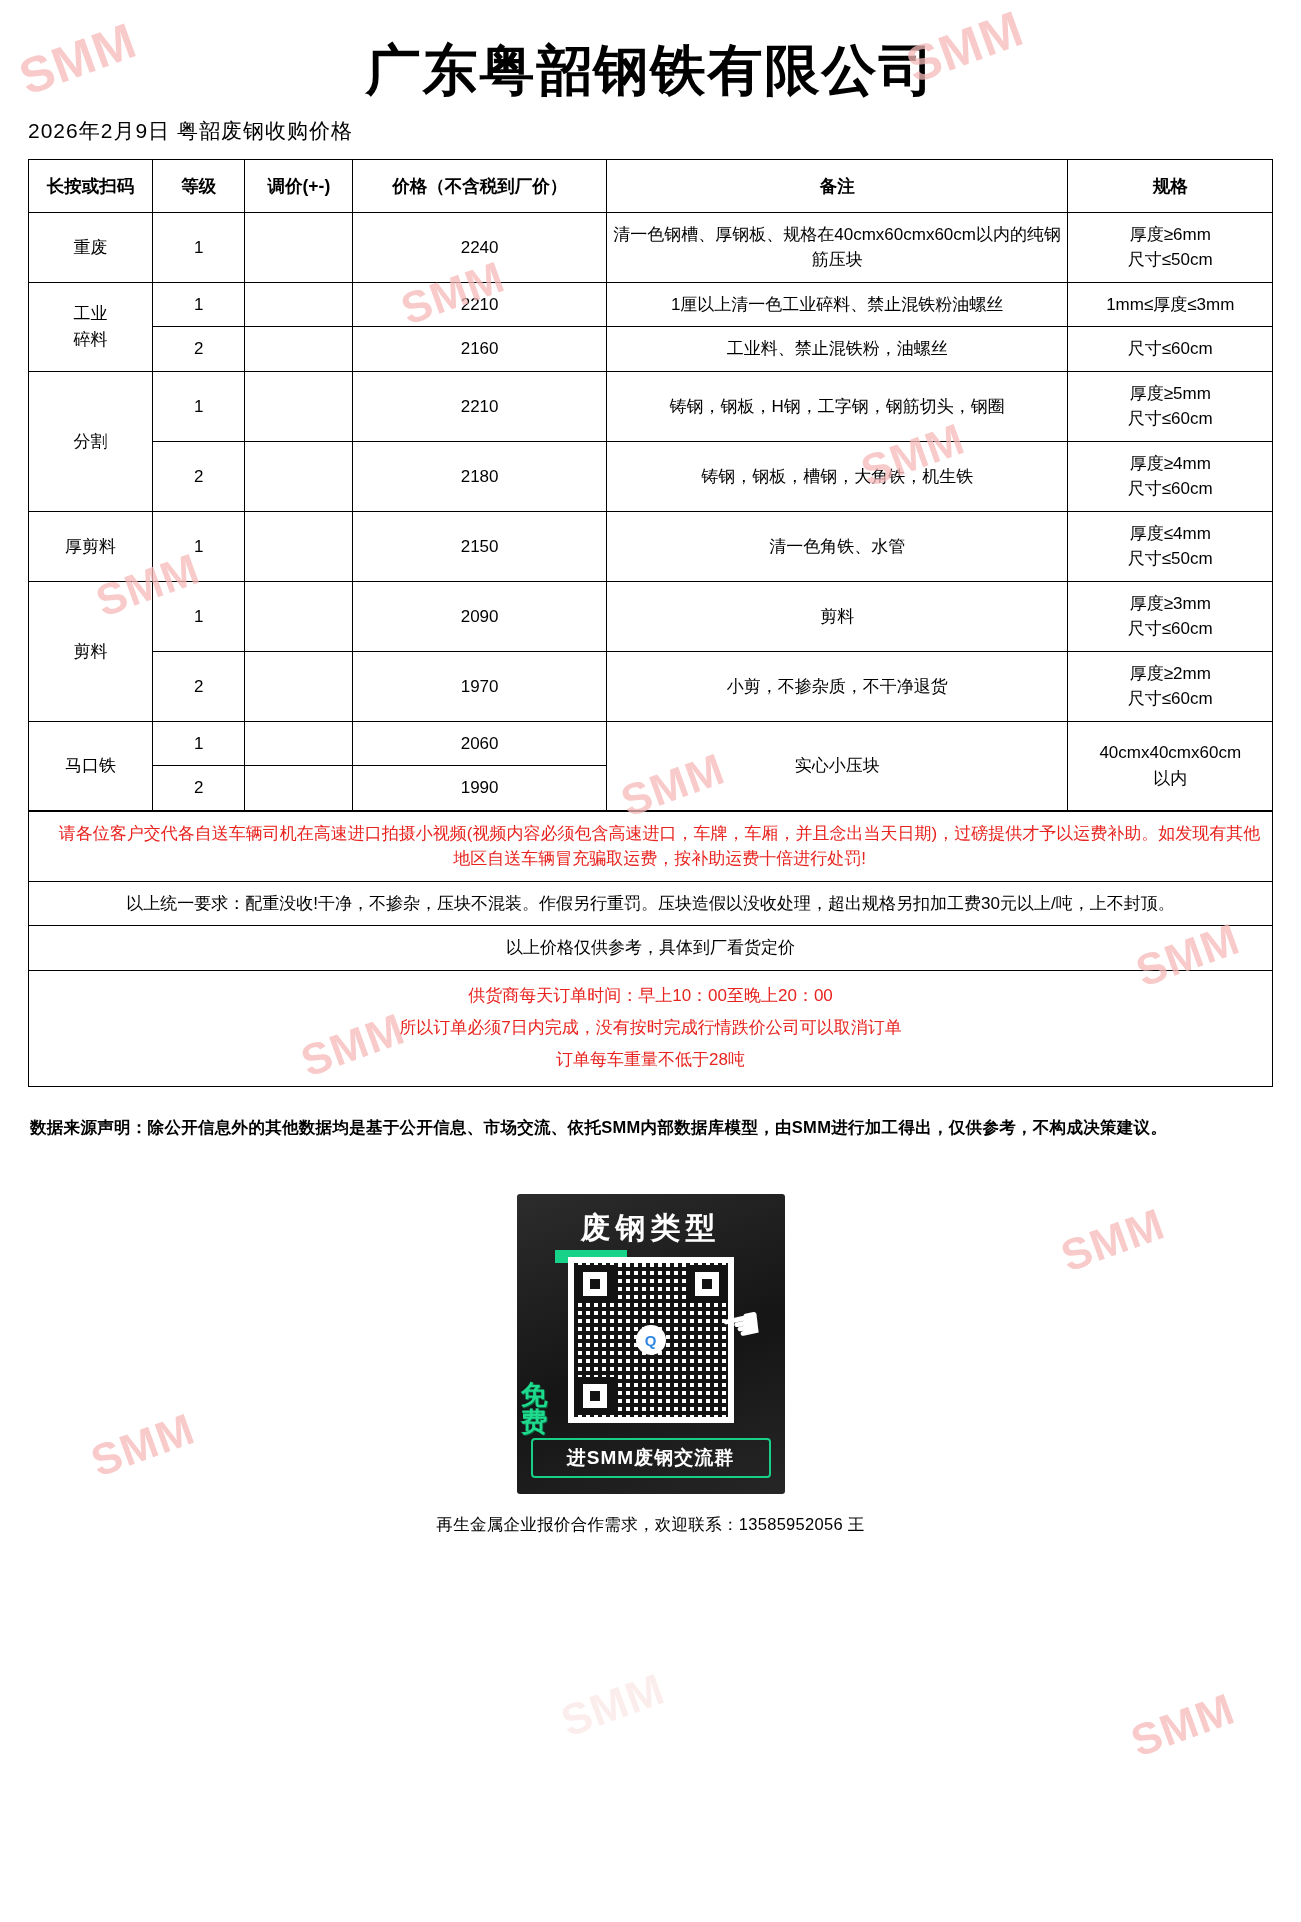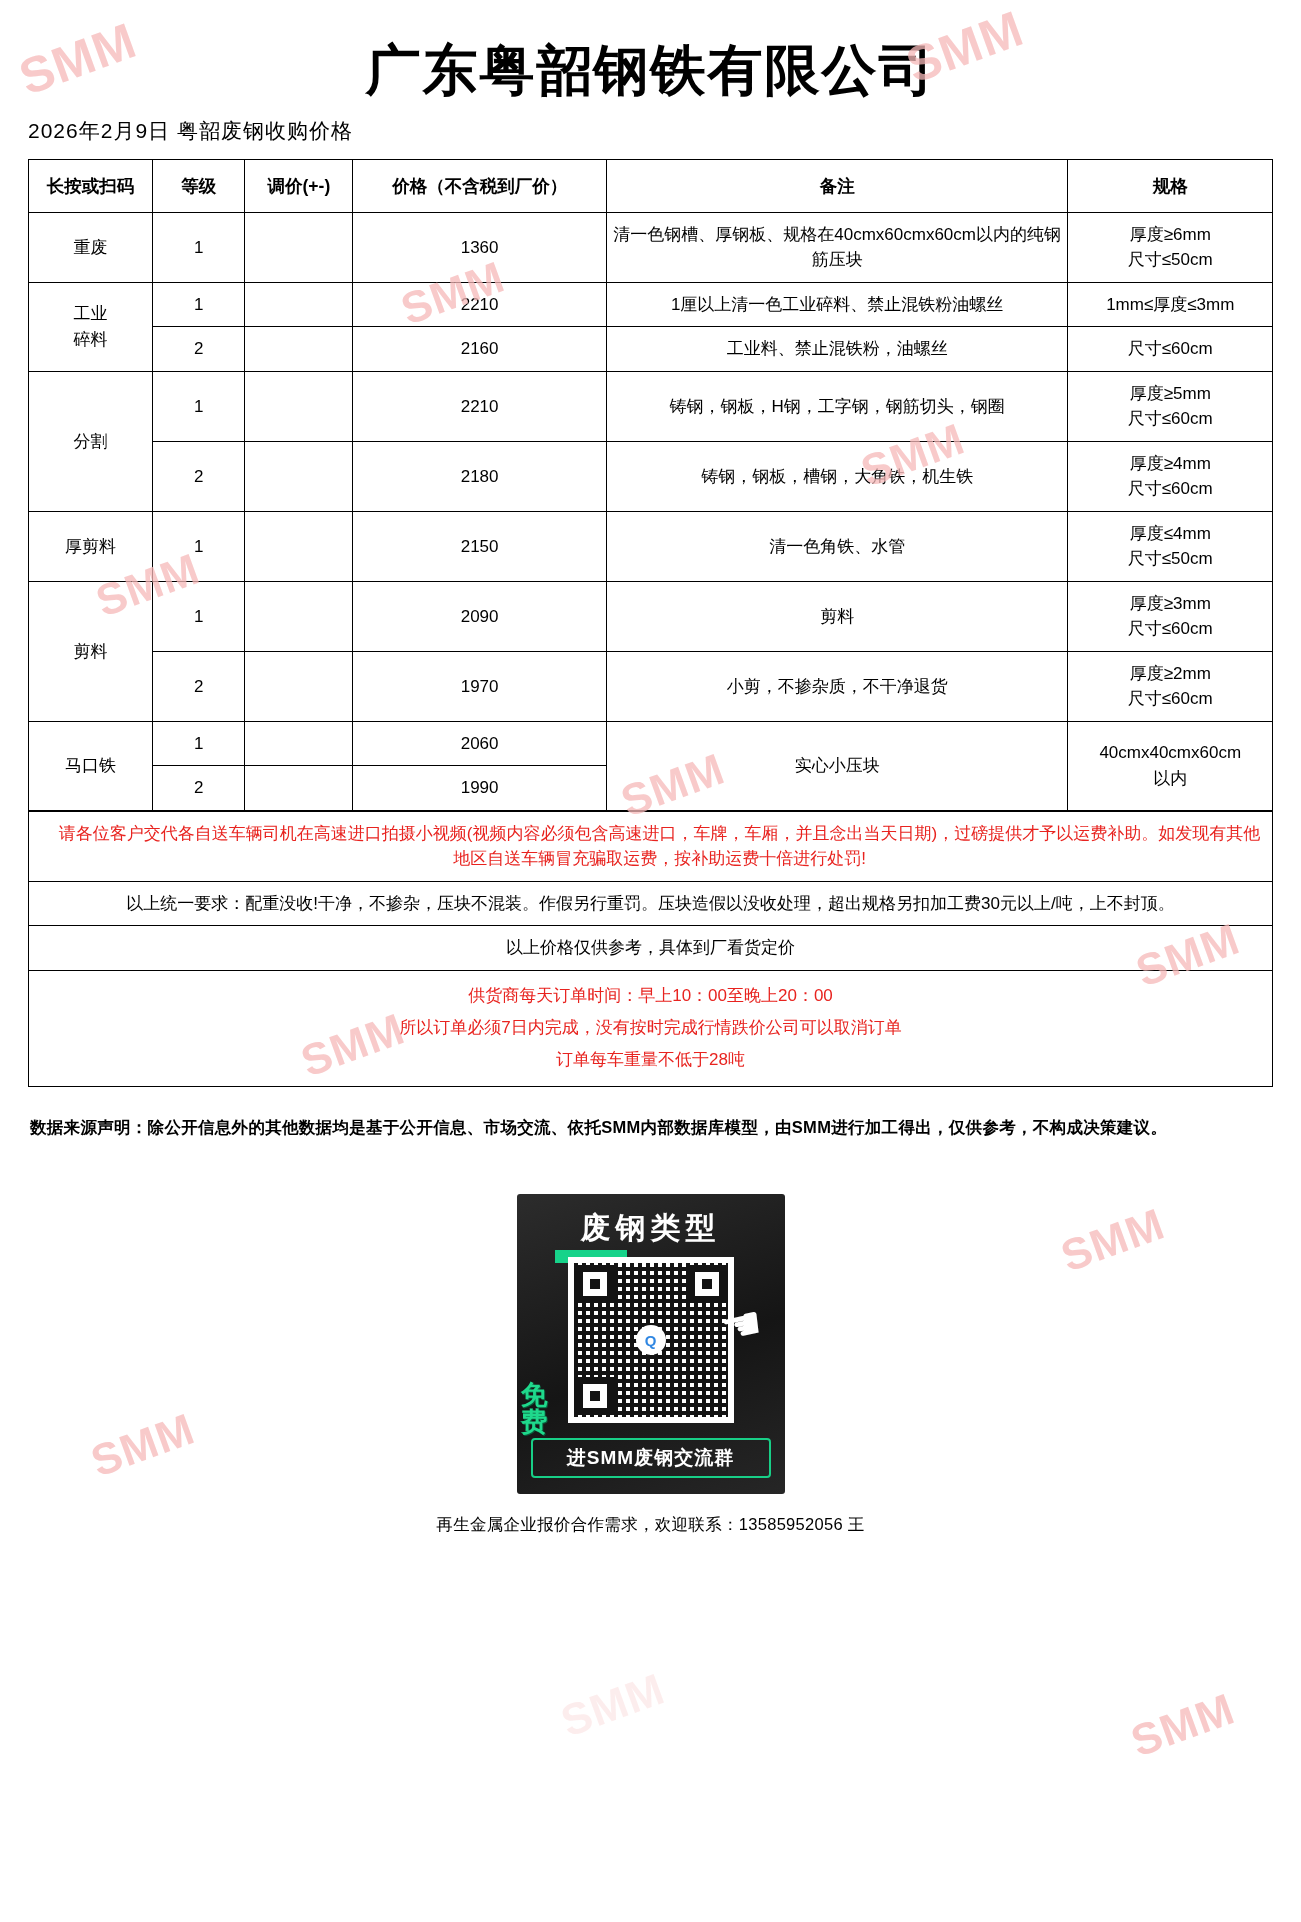--- a/index.html
+++ b/index.html
@@ -251,21 +251,21 @@
         <th class="col-price">价格（不含税到厂价）</th>
         <th class="col-note">备注</th>
         <th class="col-spec">规格</th>
       </tr>
     </thead>
     <tbody>
         <tr>
           <td class="col-type" rowspan="1">重废</td>
           <td class="col-grade">1</td>
           <td class="col-adj"></td>
-          <td class="col-price">1360</td>
+          <td class="col-price">2240</td>
           <td class="col-note" rowspan="1">清一色钢槽、厚钢板、规格在40cmx60cmx60cm以内的纯钢筋压块</td>
           <td class="col-spec" rowspan="1">厚度≥6mm<br>尺寸≤50cm</td>
         </tr>
         <tr>
           <td class="col-type" rowspan="2">工业<br>碎料</td>
           <td class="col-grade">1</td>
           <td class="col-adj"></td>
           <td class="col-price">2210</td>
           <td class="col-note" rowspan="1">1厘以上清一色工业碎料、禁止混铁粉油螺丝</td>
           <td class="col-spec" rowspan="1">1mm≤厚度≤3mm</td>

